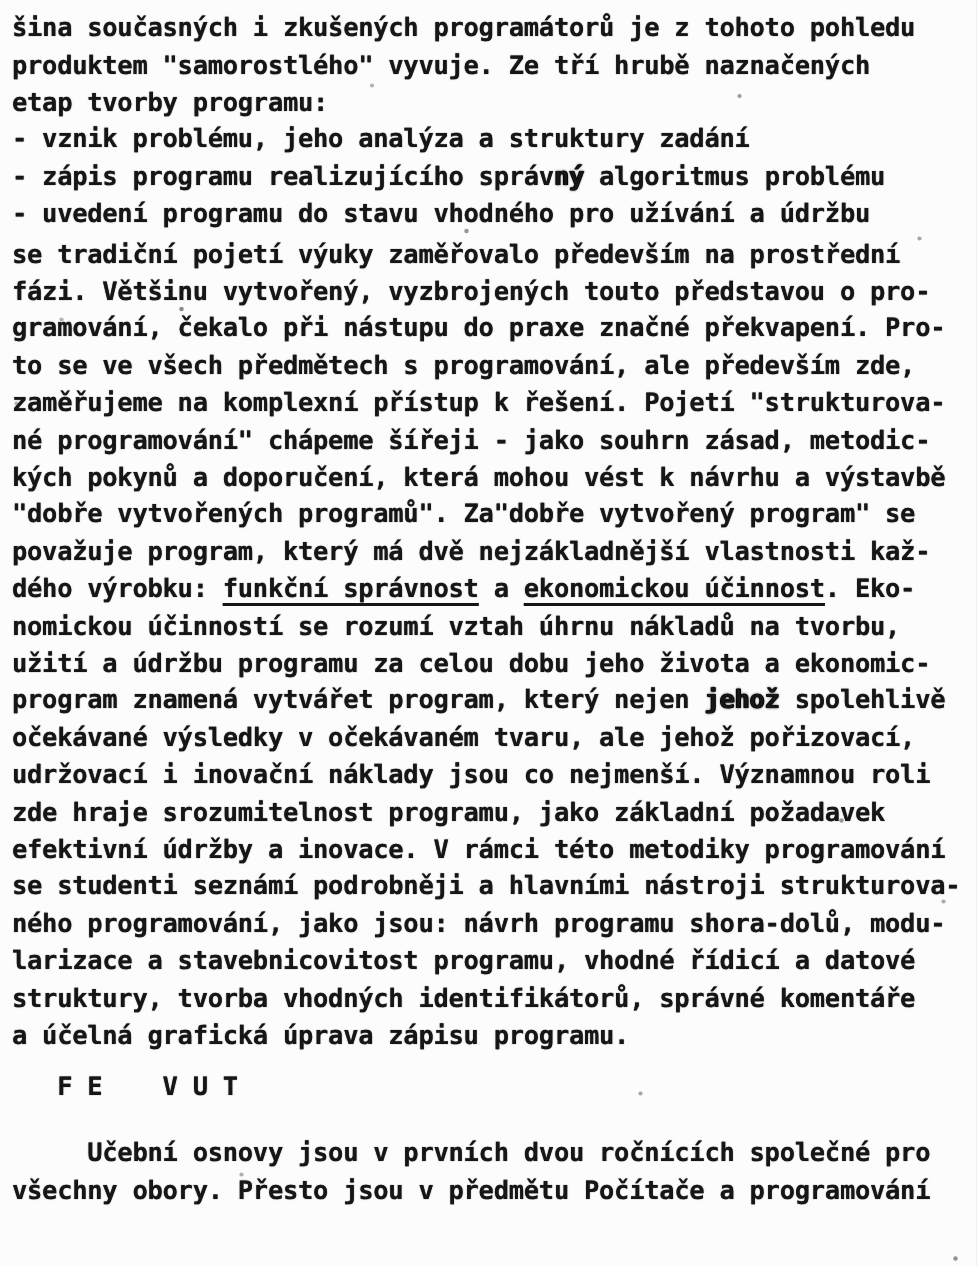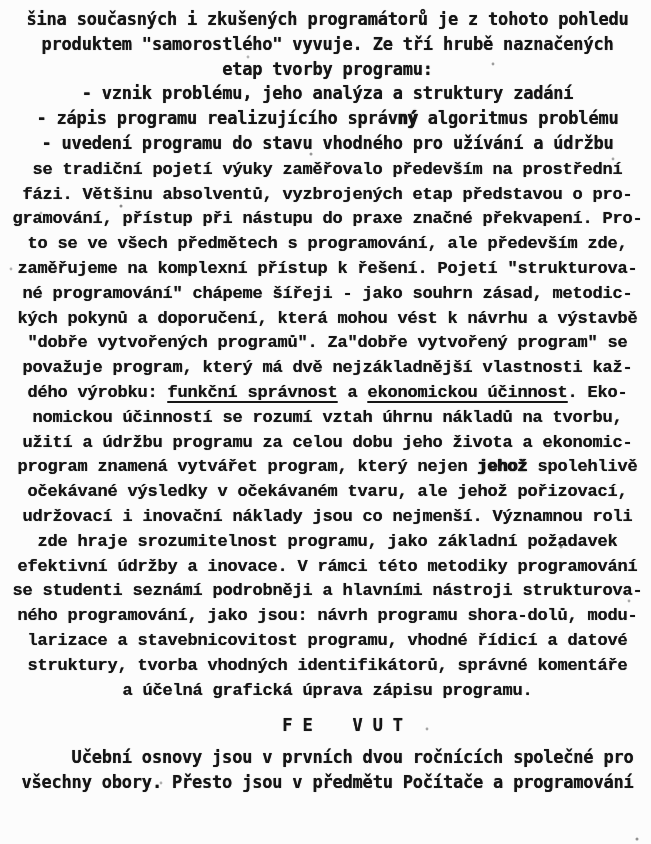--- a/index.html
+++ b/index.html
@@ -15,30 +15,29 @@
     overflow: hidden;
     box-sizing: border-box;
     padding: 7px 4px 0 8px;
     font-family: "DejaVu Sans Mono", "Liberation Mono", monospace;
     font-size: 17px;
     font-weight: 700;
     line-height: 24.8px;
     color: #161616;
     letter-spacing: -0.2px;
     text-shadow: 0 0 0.7px rgba(20,20,20,0.85);
-    text-align: center;
   }
   .line {
     white-space: pre;
     min-height: 24.8px;
   }
   .block { margin: 0; }
-  [data-name="paragraph-2"] { margin-top: 2px; font-family: Liberation Mono, monospace; }
+  [data-name="paragraph-2"] { margin-top: 2px; }
   [data-name="section-heading"] { margin-top: 10px; }
-  [data-name="paragraph-3"] { margin-top: 7px; }
+  [data-name="paragraph-3"] { margin-top: 19px; }
   .underlined {
     text-decoration: underline;
     text-decoration-thickness: 1.6px;
     text-underline-offset: 3.5px;
   }
   .overstruck {
     font-weight: 900;
     text-shadow: 0 0 1.6px #000, 0.5px 0 0 #000, -0.5px 0 0 #000;
   }
   
@@ -74,22 +73,22 @@
         <div class="line" data-name="text-line"><span data-name="text-run">produktem "samorostlého" vyvuje. Ze tří hrubě naznačených</span></div>
         <div class="line" data-name="text-line"><span data-name="text-run">etap tvorby programu:</span></div>
       </div>
       <div class="block" data-name="bullet-list">
         <div class="line" data-name="text-line"><span data-name="text-run">- vznik problému, jeho analýza a struktury zadání</span></div>
         <div class="line" data-name="text-line"><span data-name="text-run">- zápis programu realizujícího správ</span><span class="overstruck" data-name="overstruck-word">ný</span><span data-name="text-run"> algoritmus problému</span></div>
         <div class="line" data-name="text-line"><span data-name="text-run">- uvedení programu do stavu vhodného pro užívání a údržbu</span></div>
       </div>
       <div class="block" data-name="paragraph-2">
         <div class="line" data-name="text-line"><span data-name="text-run">se tradiční pojetí výuky zaměřovalo především na prostřední</span></div>
-        <div class="line" data-name="text-line"><span data-name="text-run">fázi. Většinu absolventů, vyzbrojených etap představou o pro-</span></div>
-        <div class="line" data-name="text-line"><span data-name="text-run">gramování, přístup při nástupu do praxe značné překvapení. Pro-</span></div>
+        <div class="line" data-name="text-line"><span data-name="text-run">fázi. Většinu vytvořený, vyzbrojených touto představou o pro-</span></div>
+        <div class="line" data-name="text-line"><span data-name="text-run">gramování, čekalo při nástupu do praxe značné překvapení. Pro-</span></div>
         <div class="line" data-name="text-line"><span data-name="text-run">to se ve všech předmětech s programování, ale především zde,</span></div>
         <div class="line" data-name="text-line"><span data-name="text-run">zaměřujeme na komplexní přístup k řešení. Pojetí "strukturova-</span></div>
         <div class="line" data-name="text-line"><span data-name="text-run">né programování" chápeme šířeji - jako souhrn zásad, metodic-</span></div>
         <div class="line" data-name="text-line"><span data-name="text-run">kých pokynů a doporučení, která mohou vést k návrhu a výstavbě</span></div>
         <div class="line" data-name="text-line"><span data-name="text-run">"dobře vytvořených programů". Za"dobře vytvořený program" se</span></div>
         <div class="line" data-name="text-line"><span data-name="text-run">považuje program, který má dvě nejzákladnější vlastnosti kaž-</span></div>
         <div class="line" data-name="text-line"><span data-name="text-run">dého výrobku: </span><span class="underlined" data-name="underlined-phrase">funkční správnost</span><span data-name="text-run"> a </span><span class="underlined" data-name="underlined-phrase">ekonomickou účinnost</span><span data-name="text-run">. Eko-</span></div>
         <div class="line" data-name="text-line"><span data-name="text-run">nomickou účinností se rozumí vztah úhrnu nákladů na tvorbu,</span></div>
         <div class="line" data-name="text-line"><span data-name="text-run">užití a údržbu programu za celou dobu jeho života a ekonomic-</span></div>
         <div class="line" data-name="text-line"><span data-name="text-run">program znamená vytvářet program, který nejen </span><span class="overstruck" data-name="overstruck-word">jehož</span><span data-name="text-run"> spolehlivě</span></div>

